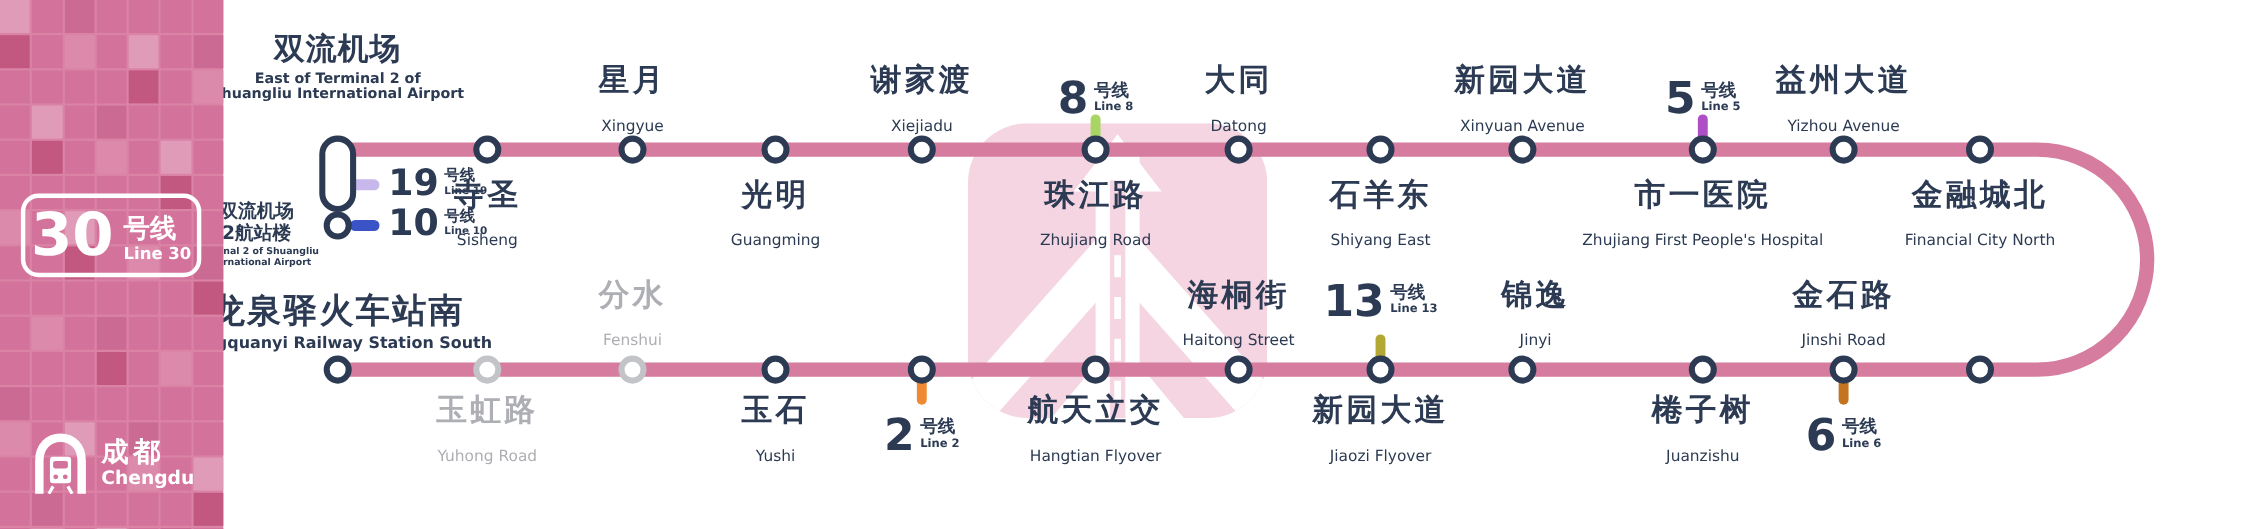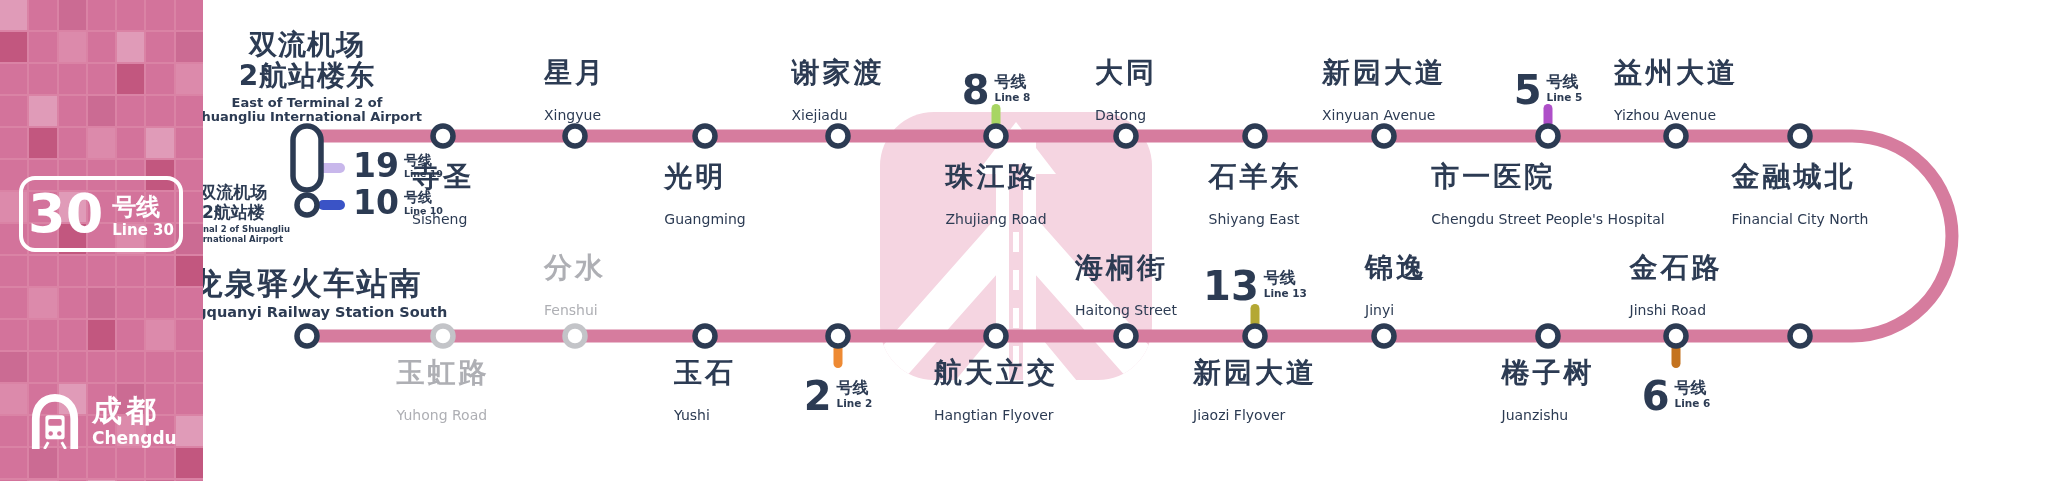--- a/index.html
+++ b/index.html
@@ -11,43 +11,43 @@
   .sidebar{position:absolute;left:0;top:0;width:203px;height:481px;background:#DA83A5;z-index:5;}
   .mosaic{position:absolute;inset:0;display:grid;grid-template-columns:repeat(7,1fr);grid-auto-rows:30px;gap:2px;}
   .mosaic div{background:#D3739B;}
   .badge{position:absolute;left:19px;top:176px;width:156px;height:68px;border:4px solid #fff;border-radius:16px;
          display:flex;align-items:center;justify-content:center;gap:9px;color:#fff;z-index:2;}
   .badge-num{font-size:54px;font-weight:bold;line-height:1;}
   .badge-stack{display:flex;flex-direction:column;line-height:1;transform:translateY(2px);}
   .badge-cn{font-size:24px;font-weight:bold;}
   .badge-en{font-size:15px;font-weight:bold;margin-top:4px;}
   .brand{position:absolute;left:30px;bottom:32px;display:flex;align-items:center;gap:12px;color:#fff;z-index:2;}
-  .brand-cn{font-size:30px;font-weight:bold;letter-spacing:4px;line-height:1;}
+  .brand-cn{font-size:25px;font-weight:bold;letter-spacing:4px;line-height:1;}
   .brand-en{font-size:17px;font-weight:bold;margin-top:4px;line-height:1;}
 
   
   .map{position:absolute;inset:0;}
   .watermark{position:absolute;left:880px;top:112px;width:272px;height:268px;z-index:1;}
   #rail{position:absolute;inset:0;z-index:2;}
   #labels{position:absolute;inset:0;z-index:3;}
   .co{fill:#fff;stroke:#2C3B53;stroke-width:5.5;}
   .cf{fill:#fff;stroke:#C3C4C8;stroke-width:5.5;}
 
-  .st{position:absolute;transform:translateX(-50%);text-align:left;color:#2C3B53;white-space:nowrap;}
+  .st{position:absolute;transform:translateX(-50%);text-align:center;color:#2C3B53;white-space:nowrap;}
   .rt.above{bottom:358px;}
   .rt.below{top:162px;}
   .rb.above{bottom:163px;}
   .rb.below{top:358px;}
   .st-cn{font-size:28px;font-weight:bold;letter-spacing:3px;line-height:1.05;}
   .st-en{font-size:14px;font-weight:400;margin-top:20px;letter-spacing:0;}
   .future{color:#AEAFB4;}
 
   .xfer{position:absolute;transform:translateX(-50%);display:flex;align-items:flex-start;color:#2C3B53;white-space:nowrap;}
   .xt{bottom:372px;}
-  .xba{bottom:176px;}
+  .xba{bottom:188px;}
   .xbb{top:377px;}
   .t-num{font-size:40px;font-weight:bold;line-height:0.95;}
   .t-stack{display:inline-flex;flex-direction:column;margin-left:5px;margin-top:3px;line-height:1;text-align:left;}
   .ts-cn{font-size:16px;font-weight:bold;}
   .ts-en{font-size:10.5px;font-weight:bold;margin-top:2px;}
 
   .t1910{position:absolute;display:flex;align-items:flex-start;color:#2C3B53;white-space:nowrap;}
   .t1910 .t-num{font-size:33px;}
   .t1910 .ts-cn{font-size:14px;}
   .t1910 .ts-en{font-size:9.5px;}
@@ -262,21 +262,20 @@
         <circle cx="1548" cy="336" r="10" class="co"></circle>
         <rect x="1671.5" y="340" width="9" height="28" rx="4.5" fill="#C4731F"></rect>
         <circle cx="1676" cy="336" r="10" class="co"></circle>
         <circle cx="1800" cy="336" r="10" class="co"></circle>
       </svg>
 
     <div id="labels">
 
       <div class="term" style="left:307px;top:30px">
         <div class="term-cn">双流机场</div>
-        <div class="term-cn">2航站楼东</div>
         <div class="term-en">East of Terminal 2 of</div>
         <div class="term-en">Shuangliu International Airport</div>
       </div>
 
       <div class="adj">
         <div class="adj-cn">双流机场</div>
         <div class="adj-cn">2航站楼</div>
         <div class="adj-en">Terminal 2 of Shuangliu</div>
         <div class="adj-en">International Airport</div>
       </div>
@@ -336,21 +335,21 @@
         <div class="st rt below" style="left:1255px">
           <div class="st-cn">石羊东</div>
           <div class="st-en">Shiyang East</div>
         </div>
         <div class="st rt above" style="left:1384px">
           <div class="st-cn">新园大道</div>
           <div class="st-en">Xinyuan Avenue</div>
         </div>
         <div class="st rt below" style="left:1548px">
           <div class="st-cn">市一医院</div>
-          <div class="st-en">Chengdu Street People's Hospital</div>
+          <div class="st-en">Zhujiang First People's Hospital</div>
         </div>
         <div class="xfer xt" style="left:1548px">
           <span class="t-num">5</span>
           <span class="t-stack">
             <span class="ts-cn">号线</span>
             <span class="ts-en">Line 5</span>
           </span>
         </div>
         <div class="st rt above" style="left:1676px">
           <div class="st-cn">益州大道</div>

